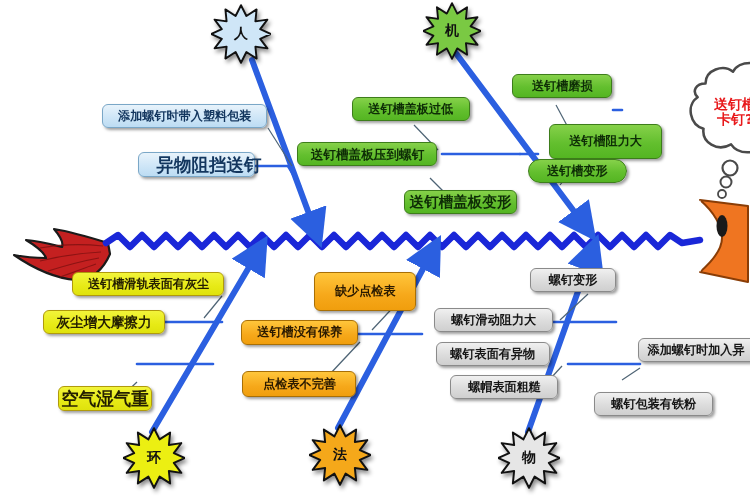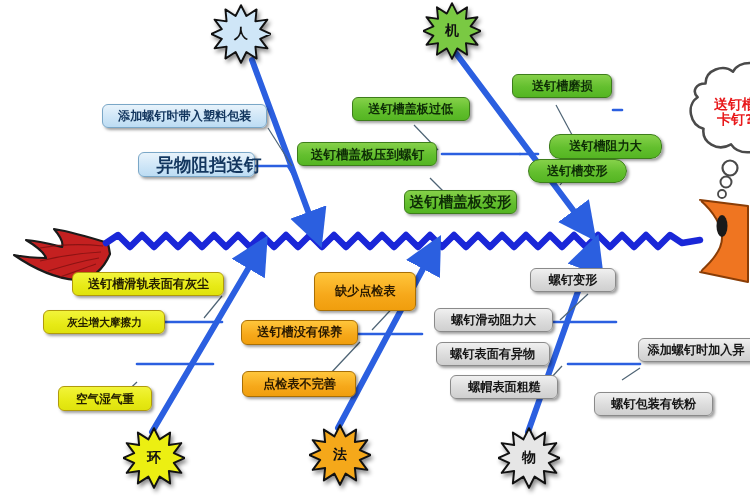--- a/index.html
+++ b/index.html
@@ -180,34 +180,34 @@
     </div>
     <div class="cbox c-mac" style="left:297px;top:142px;width:140px;height:24px;font-size:13px;">
       <span>送钉槽盖板压到螺钉</span>
     </div>
     <div class="cbox c-mac" style="left:404px;top:190px;width:113px;height:24px;font-size:15px;">
       <span>送钉槽盖板变形</span>
     </div>
     <div class="cbox c-mac" style="left:512px;top:74px;width:100px;height:24px;font-size:12.5px;">
       <span>送钉槽磨损</span>
     </div>
-    <div class="cbox c-mac" style="left:549px;top:134px;width:113px;height:25px;font-size:12.5px;border-radius:11px;">
+    <div class="cbox c-mac" style="left:549px;top:124px;width:113px;height:35px;font-size:12.5px;">
       <span>送钉槽阻力大</span>
     </div>
     <div class="cbox c-mac" style="left:528px;top:159px;width:99px;height:24px;font-size:12.5px;border-radius:12px;">
       <span>送钉槽变形</span>
     </div>
 
     <div class="cbox c-env" style="left:72px;top:272px;width:152px;height:24px;font-size:12.5px;">
       <span>送钉槽滑轨表面有灰尘</span>
     </div>
-    <div class="cbox c-env" style="left:43px;top:310px;width:122px;height:24px;font-size:11px;">
+    <div class="cbox c-env" style="left:43px;top:310px;width:122px;height:24px;font-size:14px;">
       <span>灰尘增大摩擦力</span>
     </div>
-    <div class="cbox c-env" style="left:58px;top:386px;width:94px;height:25px;font-size:12px;">
+    <div class="cbox c-env" style="left:58px;top:386px;width:94px;height:25px;font-size:18px;">
       <span>空气湿气重</span>
     </div>
 
     <div class="cbox c-met" style="left:314px;top:272px;width:102px;height:39px;font-size:12.5px;">
       <span>缺少点检表</span>
     </div>
     <div class="cbox c-met" style="left:241px;top:320px;width:117px;height:25px;font-size:12.5px;">
       <span>送钉槽没有保养</span>
     </div>
     <div class="cbox c-met" style="left:242px;top:371px;width:114px;height:26px;font-size:12.5px;">

